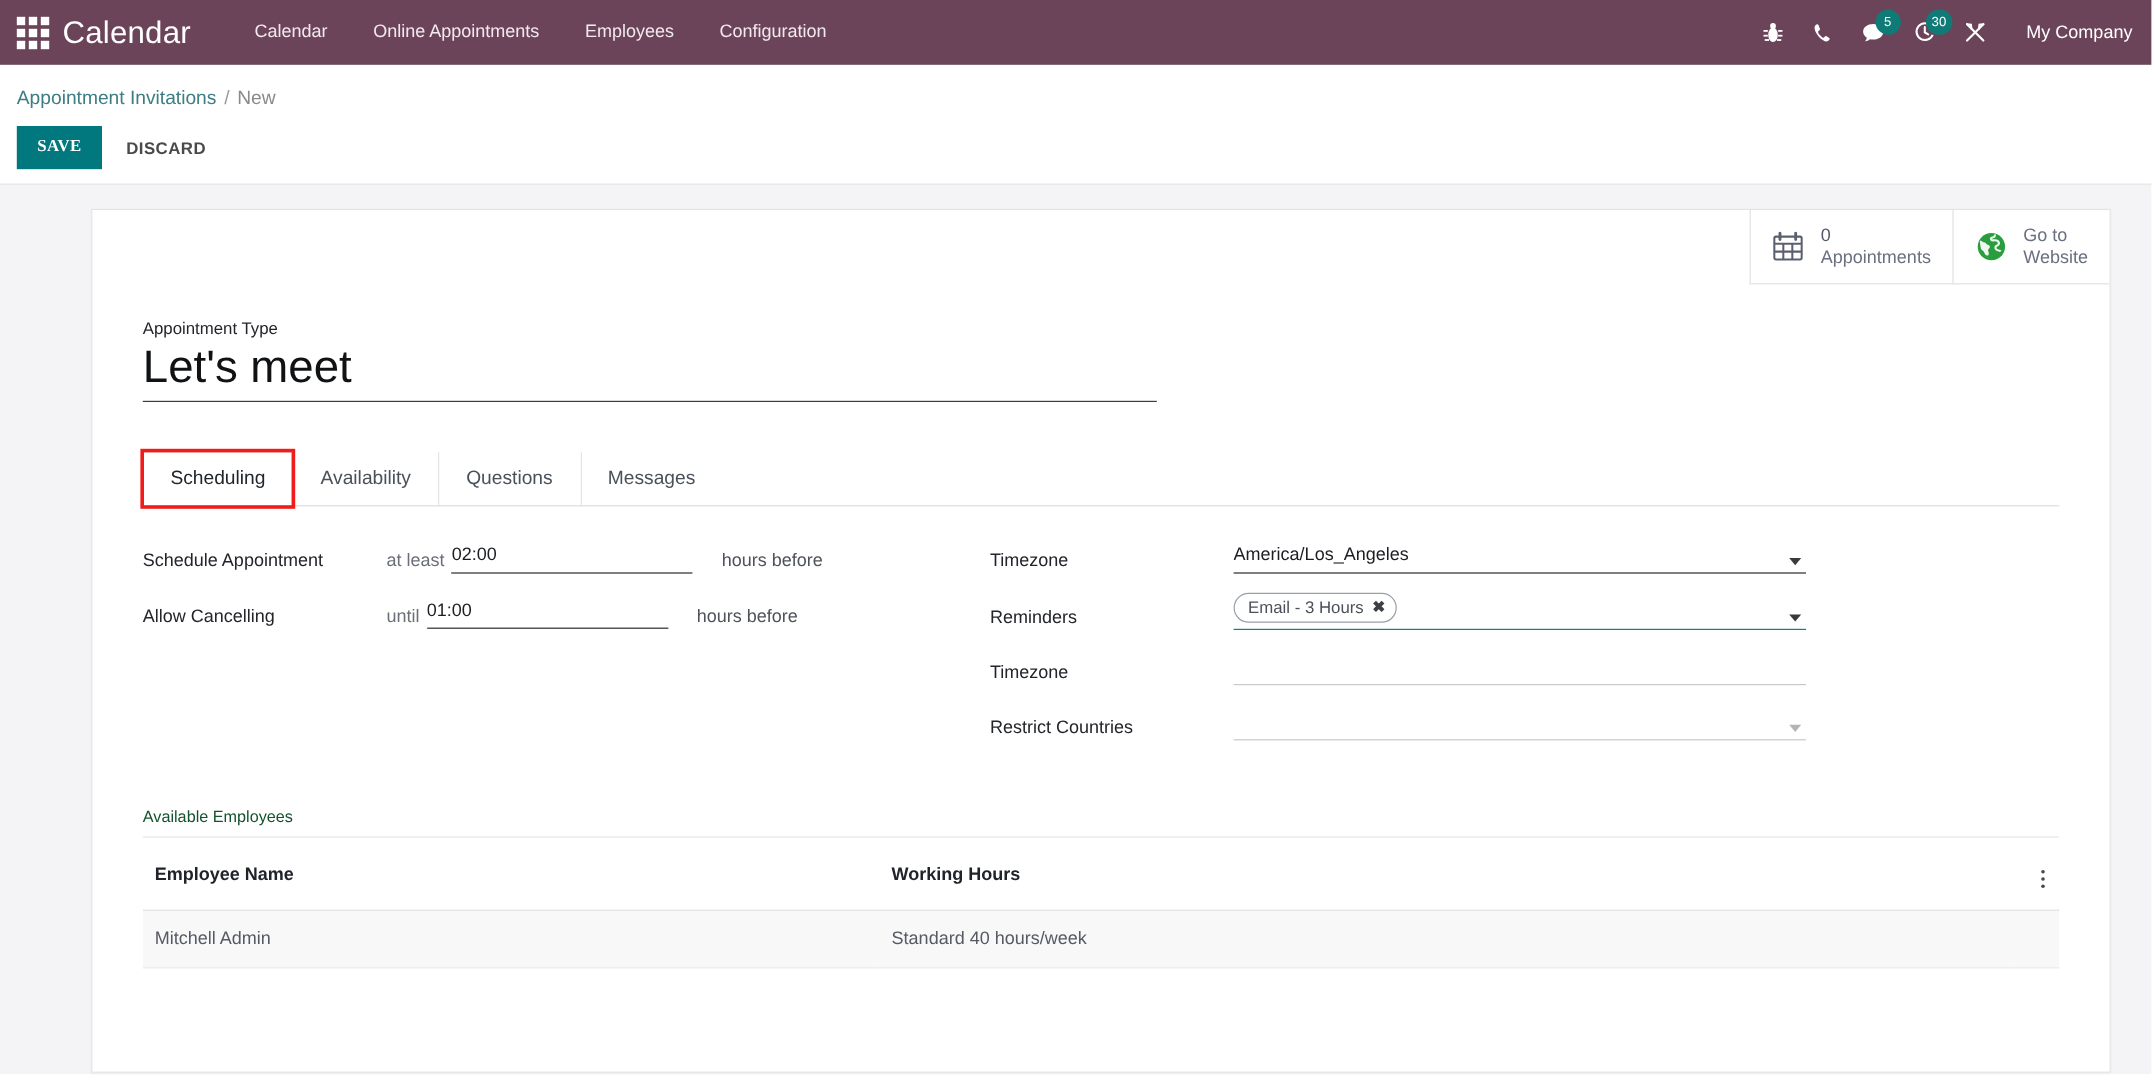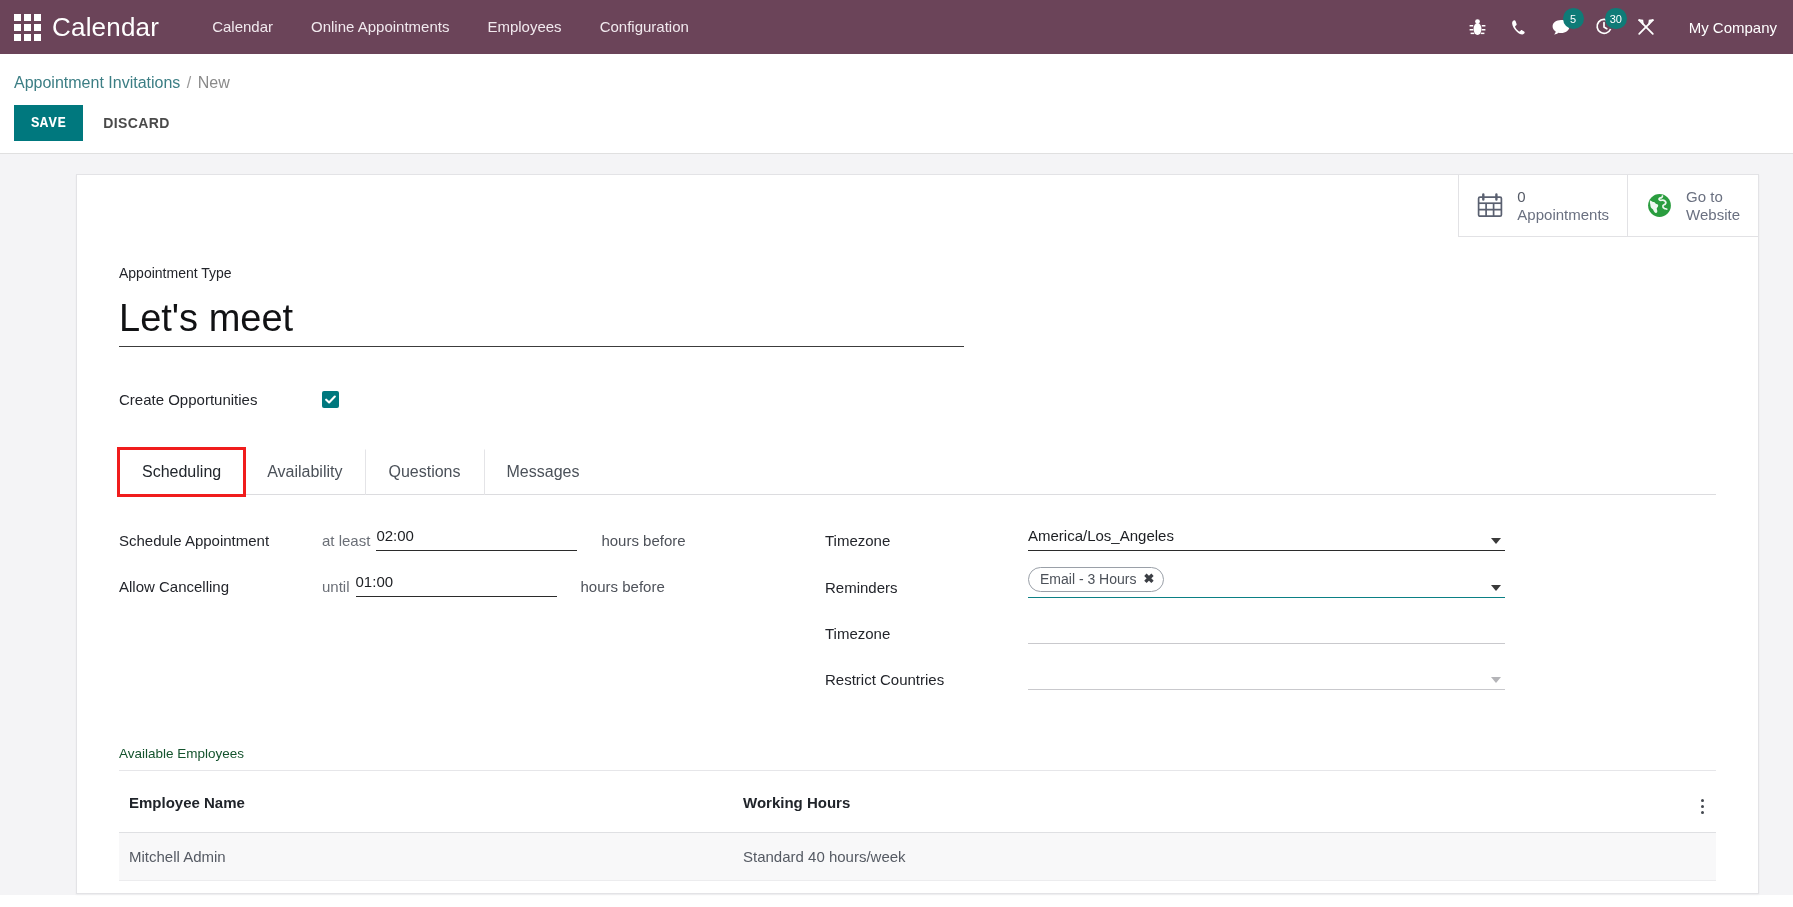--- a/index.html
+++ b/index.html
@@ -120,21 +120,21 @@
   }
   .btn-save {
     background: #00787e;
     color: #ffffff;
     border: none;
     font-size: 14px;
     font-weight: 700;
     letter-spacing: .4px;
     padding: 10px 17px;
     cursor: pointer;
-    font-family: Liberation Mono, monospace;
+    font-family: Liberation Serif, serif;
   }
   .btn-discard {
     background: transparent;
     color: #4a4a4a;
     border: none;
     font-size: 14px;
     font-weight: 700;
     letter-spacing: .4px;
     padding: 10px 14px;
     cursor: pointer;
@@ -179,21 +179,21 @@
   .stat-txt { display: flex; flex-direction: column; line-height: 1.18; }
   .stat-value { font-size: 15px; color: #555a66; }
   .stat-label { font-size: 15px; color: #6a7080; white-space: pre-line; }
   .stat-icon { display:flex; align-items:center; justify-content:center; width: 30px; }
 
   
   .form-body { padding: 28px 42px 10px 42px; }
   .field-label-sm {
     font-size: 14px;
     color: #23252b;
-    margin-bottom: 14px;
+    margin-bottom: 2px;
   }
   .title-input {
     font-size: 38px;
     color: #111214;
     border: none;
     border-bottom: 1px solid #3c3c3c;
     width: 845px;
     padding: 2px 0 6px 0;
     outline: none;
     font-family: inherit;
@@ -445,28 +445,20 @@
             <span class="stat-label">Go to</span>
             <span class="stat-label">Website</span>
           </span>
         </div>
       </div>
 
       <div class="form-body">
         <div class="field-label-sm">Appointment Type</div>
         <input class="title-input" value="Let's meet" style="">
 
-        <div class="cb-row">
-          <span class="cb-label">Create Opportunities</span>
-          <span class="checkbox">
-            <svg width="11" height="9" viewBox="0 0 11 9" fill="none" stroke="#ffffff" stroke-width="2.1" stroke-linecap="round" stroke-linejoin="round">
-              <path d="M1.2 4.7 L4.1 7.4 L9.8 1.5"></path>
-            </svg>
-          </span>
-        </div>
 
         <div class="tabs">
           <div class="tab active annotated">Scheduling</div>
           <div class="tab">Availability</div>
           <div class="tab">Questions</div>
           <div class="tab">Messages</div>
         </div>
 
         <div class="cols">
 

